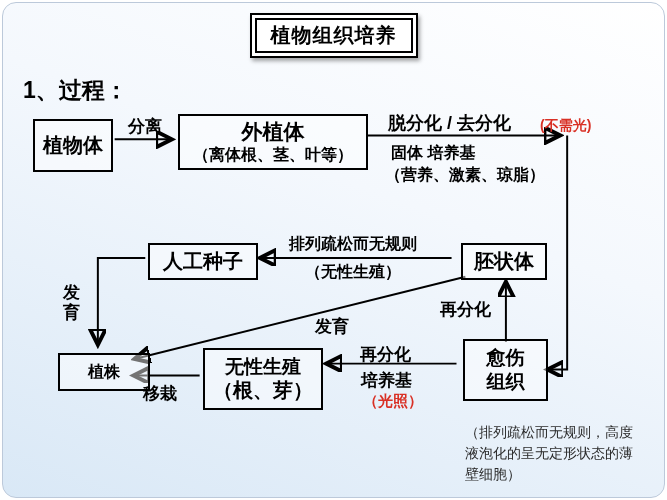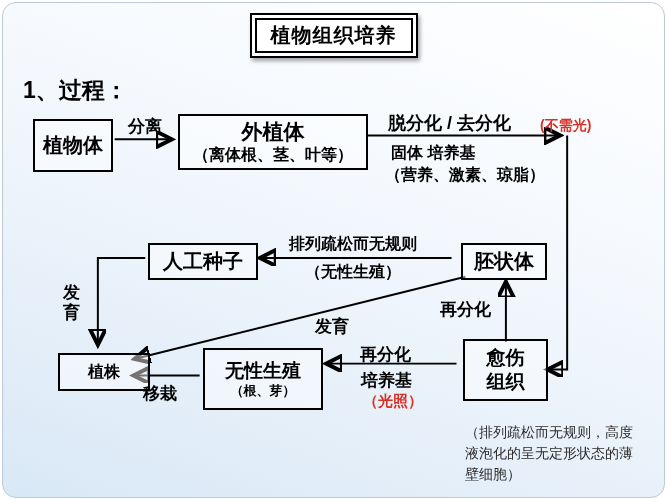--- a/index.html
+++ b/index.html
@@ -92,21 +92,21 @@
     <div class="box" style="left:449px;top:240px;width:86px;height:37px;font-size:20px;margin-left:9px;">
       <span>胚状体</span>
     </div>
 
     <div class="box" style="left:55px;top:350px;width:92px;height:38px;font-size:16px;">
       <span>植株</span>
     </div>
 
     <div class="box" style="left:200px;top:345px;width:120px;height:62px;">
       <span style="font-size:19px;">无性生殖</span>
-      <span class="sub" style="font-size:13px;">（根、芽）</span>
+      <span class="sub" style="font-size:20px;">（根、芽）</span>
     </div>
 
     <div class="box" style="left:460px;top:336px;width:85px;height:62px;font-size:19px;white-space:pre-line;">
       <span style="white-space:pre-line;">愈伤
 组织</span>
     </div>
 
     <div class="lbl" style="left:114px;top:114px;width:56px;font-size:17px;">分离</div>
 
     <div class="lbl" style="left:385px;top:110px;font-size:18px;">脱分化 / 去分化</div>

